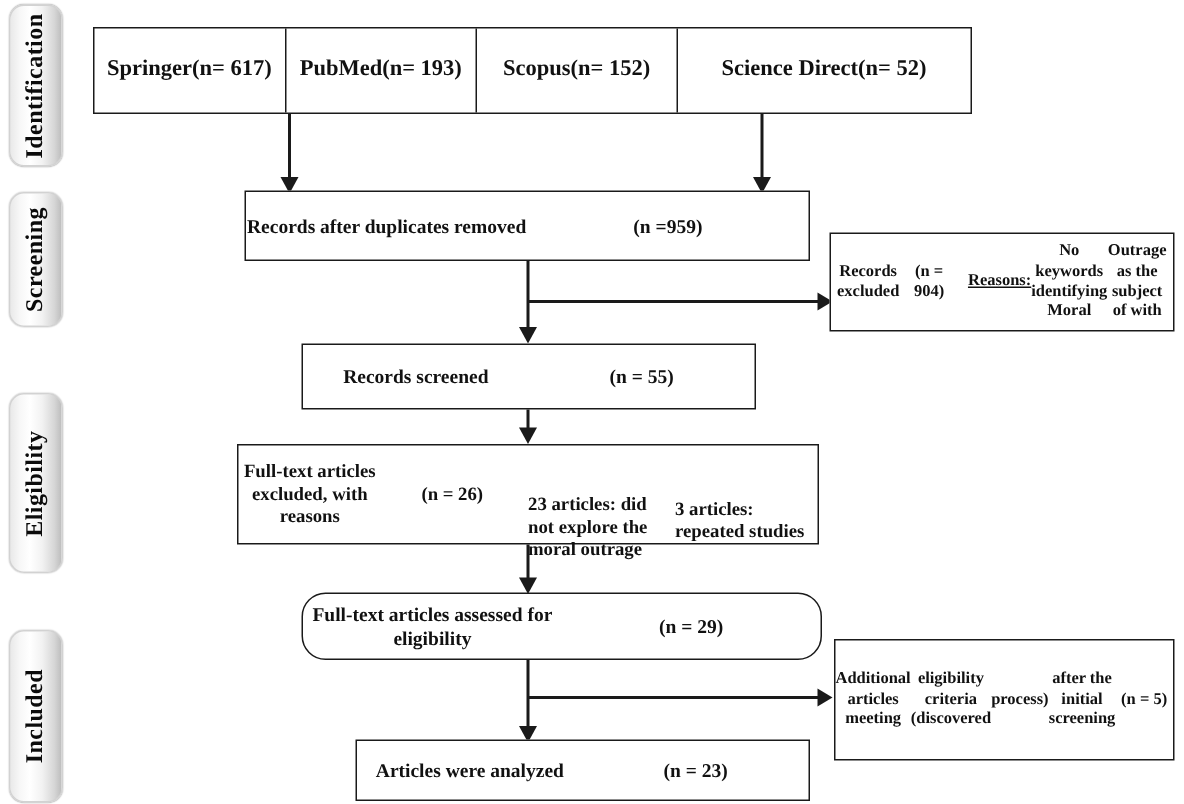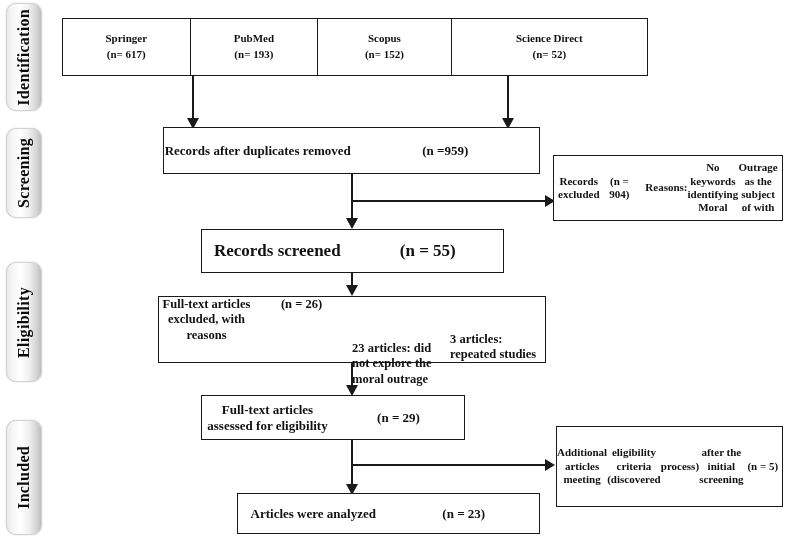--- a/index.html
+++ b/index.html
@@ -68,26 +68,26 @@
     left: 62px; top: 18px;
     width: 586px; height: 58px;
     border: 1.6px solid #1a1a1a;
     box-sizing: border-box;
     display: flex;
     background: #fff;
   }
   #source-row .cell {
     box-sizing: border-box;
     display: flex;
-    flex-direction: column;
+    flex-direction: row;
     align-items: center;
     justify-content: center;
     text-align: center;
     font-weight: bold;
-    font-size: 11px;
+    font-size: 15px;
     line-height: 1.45;
     border-right: 1.6px solid #1a1a1a;
   }
   #source-row .cell:last-child { border-right: none; }
 
   
   .vline {
     position: absolute;
     background: #1a1a1a;
     width: 2.2px;
@@ -166,44 +166,44 @@
 
   <div class="vline" style="left:351px; top:174px; height:46px;"></div>
   <div class="arrow-down" style="left:345.5px; top:218px;"></div>
 
   <div class="hline thin" style="left:352px; top:200px; width:195px;"></div>
   <div class="arrow-right" style="left:545px; top:194.5px;"></div>
 
   <div class="fbox" style="left:553px; top:155px; width:230px; height:66px; font-size:11px; padding:3px 4px;">
     <span class="ln">Records excluded</span>
     <span class="ln">(n = 904)</span>
-    <span class="ln" style="text-align:center; padding-left:6px;">Reasons:</span>
+    <span class="ln" style="text-align:center; padding-left:6px;text-decoration:underline;">Reasons:</span>
     <span class="ln">No keywords identifying Moral</span>
     <span class="ln">Outrage as the subject of with</span>
   </div>
 
-  <div class="fbox" style="left:201px; top:229px; width:303px; height:44px; font-size:17px;align-items:center;">
+  <div class="fbox" style="left:201px; top:229px; width:303px; height:44px; font-size:13px;align-items:center;">
     <span class="ln">Records screened</span>
     <span class="ln">(n = 55)</span>
   </div>
 
   <div class="vline" style="left:351px; top:273px; height:14px;"></div>
   <div class="arrow-down" style="left:345.5px; top:285px;"></div>
 
-  <div class="fbox" style="left:158px; top:296px; width:388px; height:67px; font-size:12.5px; align-items:flex-start; justify-content:center;">
+  <div class="fbox" style="left:158px; top:296px; width:388px; height:67px; font-size:12.5px; align-items:center; justify-content:center;">
     <span class="ln" style="text-align:center;">Full-text articles excluded, with reasons</span>
     <span class="ln" style="text-align:center;">(n = 26)</span>
     <span class="ln" style="text-align:left; padding-left:3px;margin-top:44px;">23 articles: did not explore the moral outrage</span>
     <span class="ln" style="text-align:left; padding-left:3px;margin-top:35px;">3 articles: repeated studies</span>
   </div>
 
   <div class="vline" style="left:351px; top:363px; height:24px;"></div>
   <div class="arrow-down" style="left:345.5px; top:385px;"></div>
 
-  <div class="fbox" style="left:201px; top:395px; width:264px; height:45px; font-size:13px;">
+  <div class="fbox" style="left:201px; top:395px; width:347px; height:45px; font-size:13px;border-radius:16px;">
     <span class="ln">Full-text articles assessed for eligibility</span>
     <span class="ln">(n = 29)</span>
   </div>
 
   <div class="vline" style="left:351px; top:440px; height:46px;"></div>
   <div class="arrow-down" style="left:345.5px; top:484px;"></div>
 
   <div class="hline thin" style="left:352px; top:464px; width:195px;"></div>
   <div class="arrow-right" style="left:545px; top:458.5px;"></div>
 

